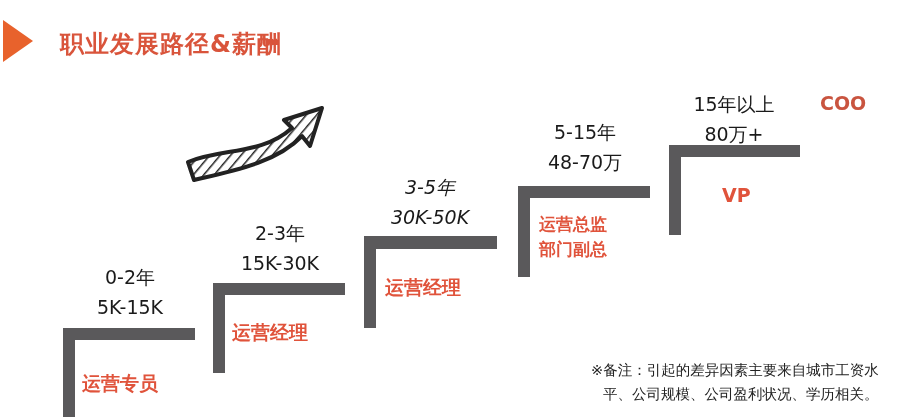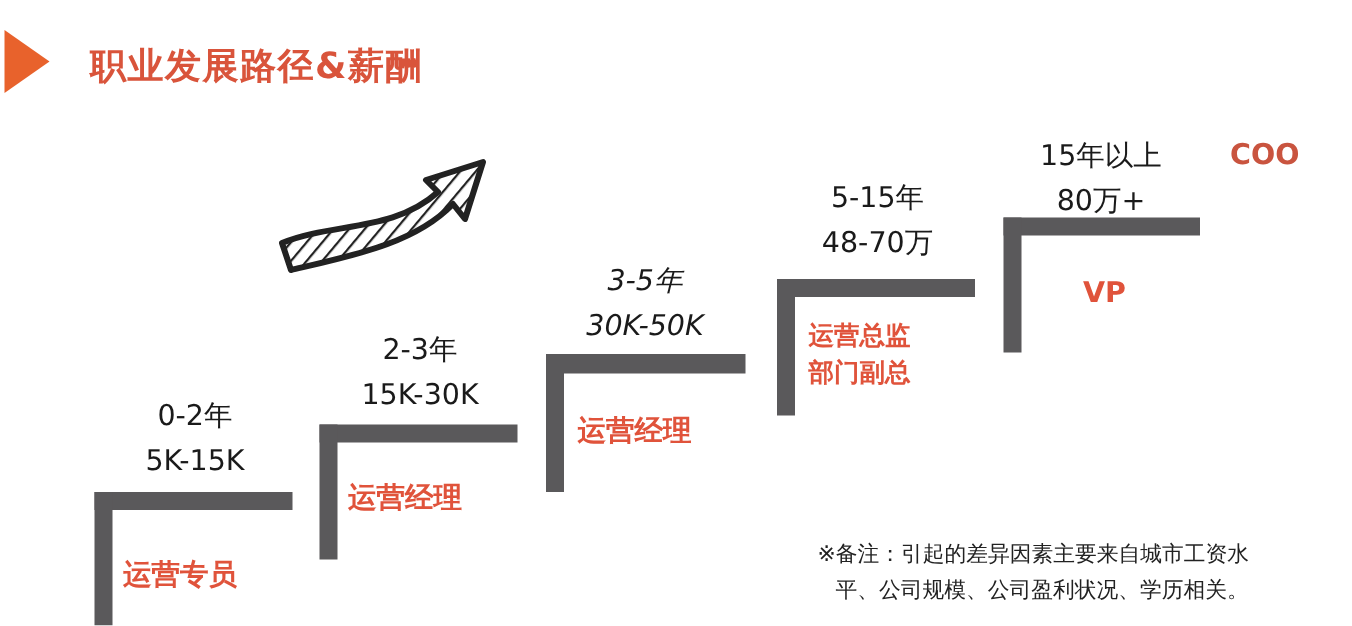--- a/index.html
+++ b/index.html
@@ -4,21 +4,21 @@
 <style>
   html,body{margin:0;padding:0;}
   body{width:901px;height:417px;background:#ffffff;position:relative;overflow:hidden;font-family:"DejaVu Sans","Liberation Sans",sans-serif;}
   .abs{position:absolute;}
   .tri{left:3px;top:20px;width:0;height:0;border-top:21px solid transparent;border-bottom:21px solid transparent;border-left:30px solid #e8622c;}
   .title{left:60px;top:28px;font-size:24px;font-weight:bold;color:#d9543b;letter-spacing:1px;white-space:nowrap;}
   .bar{background:#5a595b;}
   .info{text-align:center;color:#1a1a1a;font-size:19px;line-height:30px;white-space:nowrap;}
   .role{color:#e0533b;font-size:19px;font-weight:bold;line-height:26px;white-space:nowrap;}
   .note{left:545px;top:358px;font-size:14.5px;line-height:24px;color:#222;width:350px;}
-  .note span{display:block;white-space:nowrap;}
+  .note span{display:block;white-space:nowrap;margin-left:46px;}
 </style>
 </head>
 <body>
 
 <div class="abs tri"></div>
 <div class="abs title">职业发展路径&amp;薪酬</div>
 
 <svg class="abs" style="left:182px;top:100px;" width="150" height="85" viewBox="0 0 150 85">
   <defs>
     <pattern id="hatch" width="8" height="8" patternUnits="userSpaceOnUse" patternTransform="rotate(40)">

